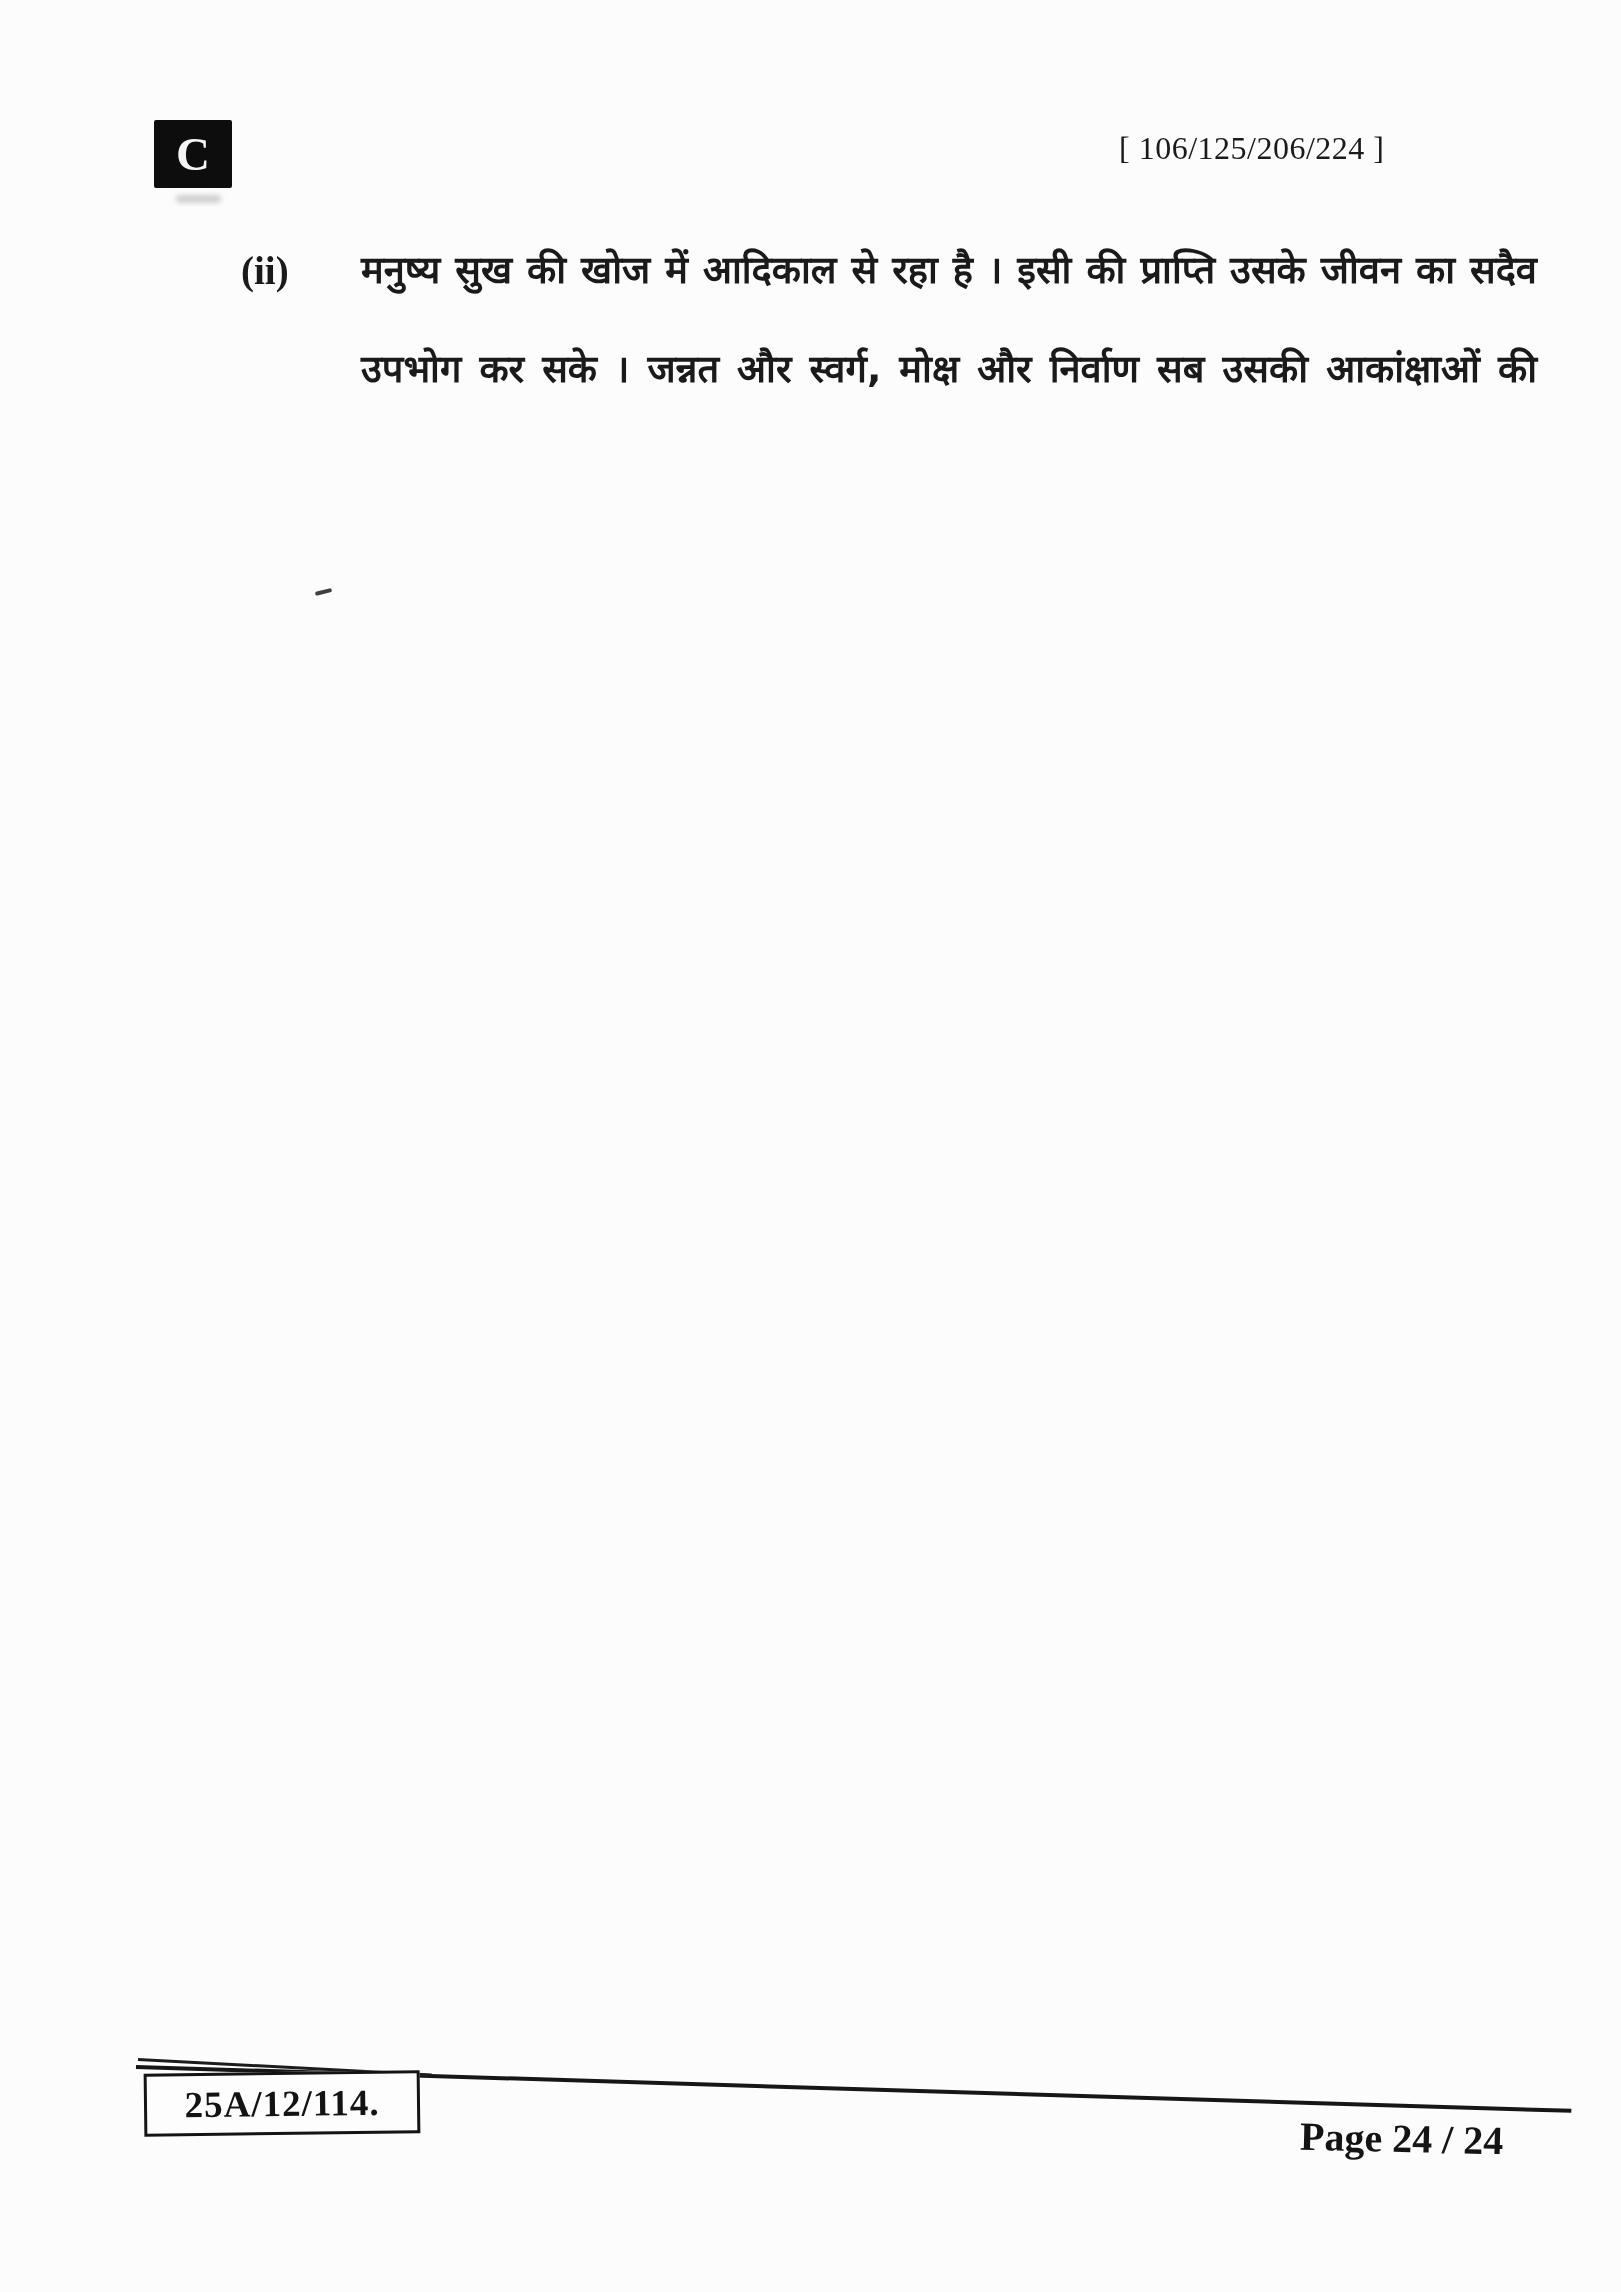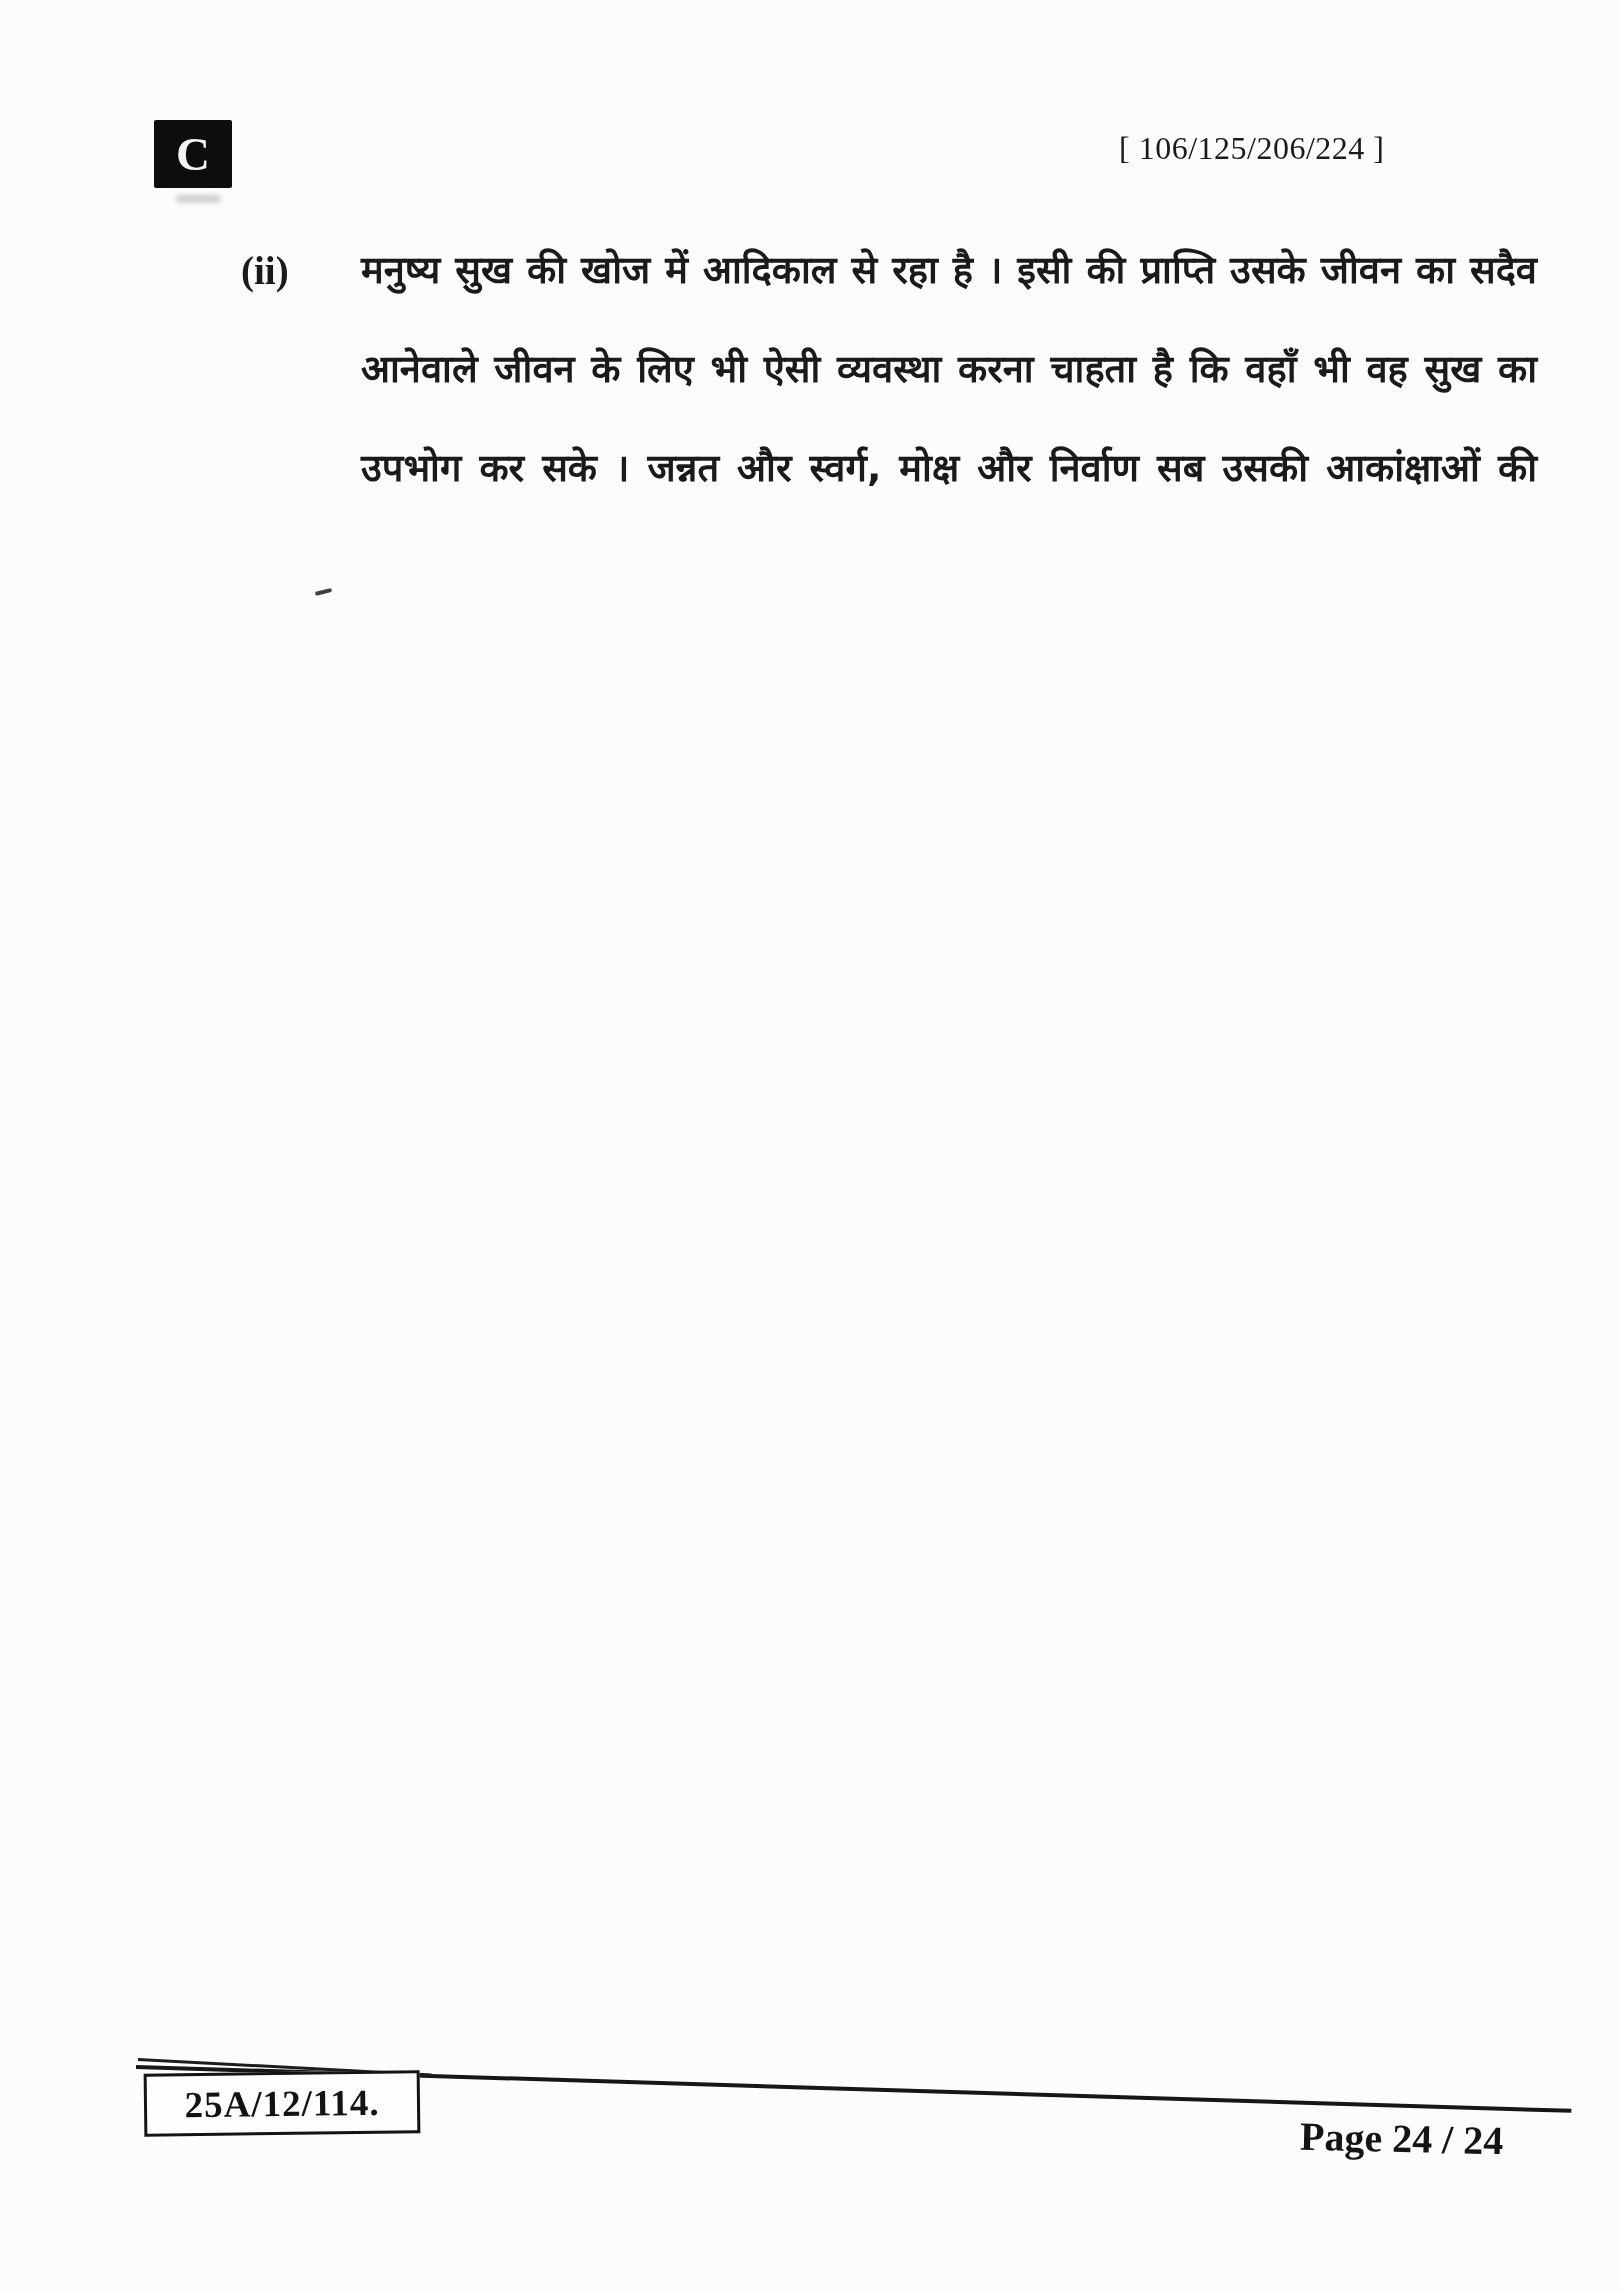--- a/index.html
+++ b/index.html
@@ -135,21 +135,20 @@
     <span>C</span>
   </div>
   <div class="badge-smudge"></div>
 
   <div class="header-code">[ 106/125/206/224 ]</div>
 
   <div class="item-label">(ii)</div>
 
   <div class="passage">
     <div class="line">मनुष्य सुख की खोज में आदिकाल से रहा है । इसी की प्राप्ति उसके जीवन का सदैव</div>
-    <div class="line">आनेवाले जीवन के लिए भी ऐसी व्यवस्था करना चाहता है कि वहाँ भी वह सुख का</div>
     <div class="line">उपभोग कर सके । जन्नत और स्वर्ग, मोक्ष और निर्वाण सब उसकी आकांक्षाओं की</div>
   </div>
 
   <div class="pen-mark"></div>
 
   <div class="footer-rule"></div>
   <div class="footer-rule-short"></div>
 
   <div class="code-box">
     <span class="code-text">25A/12/114.</span>

